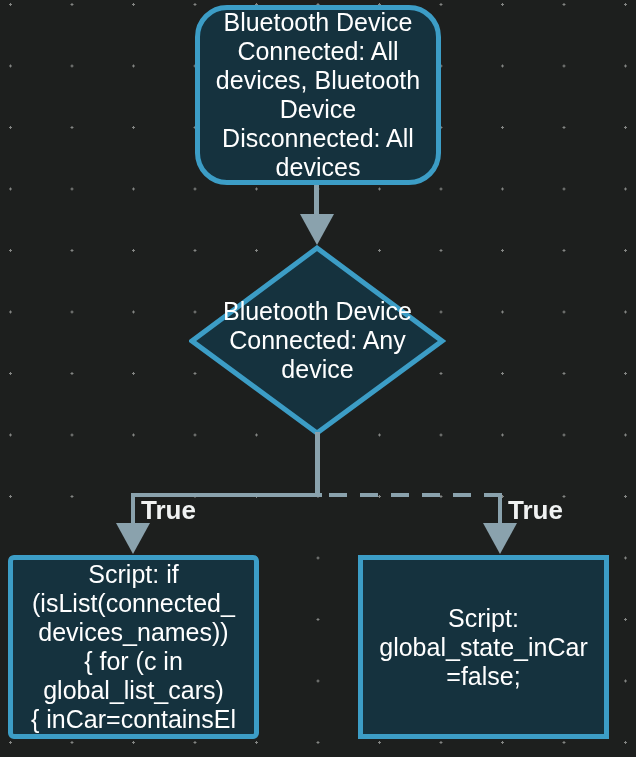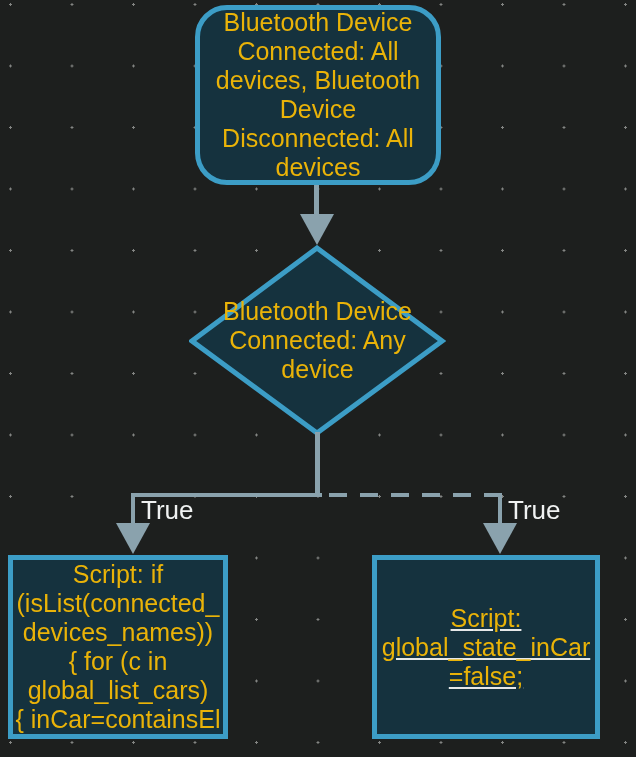--- a/index.html
+++ b/index.html
@@ -26,41 +26,41 @@
     display: flex;
     align-items: center;
     justify-content: center;
     text-align: center;
   }
   .node-text {
     white-space: pre-line;
     font-size: 25px;
     line-height: 29px;
     text-align: center;
-    color: #eab308;
+    color: #ffffff;
   }
   #trigger-node {
     left: 195px;
     top: 5px;
     width: 246px;
     height: 180px;
     border-radius: 32px;
   }
   #true-action-node {
     left: 8px;
     top: 555px;
-    width: 220px;
+    width: 251px;
     height: 184px;
+    border-radius: 6px;
   }
   #false-action-node {
-    left: 372px;
+    left: 358px;
     top: 555px;
-    width: 228px;
+    width: 251px;
     height: 184px;
-    text-decoration: underline;
   }
   #condition-svg {
     position: absolute;
     left: 189px;
     top: 245px;
     width: 257px;
     height: 191px;
   }
   #condition-text {
     position: absolute;
@@ -86,20 +86,21 @@
     height: 0;
     border-left: 17px solid transparent;
     border-right: 17px solid transparent;
     border-top: 31px solid #8aa2ad;
   }
   .branch-label {
     position: absolute;
     font-size: 26px;
     line-height: 28px;
     color: #f0f2f2;
+    font-weight: bold;
   }
   
   #edge-trigger-condition-line { left: 314px; top: 185px; width: 5px; height: 32px; }
   #edge-trigger-condition-head { left: 300px; top: 214px; }
   #edge-condition-junction-line { left: 315px; top: 432px; width: 5px; height: 63px; }
   #edge-true-horizontal { left: 131px; top: 493px; width: 191px; height: 4px; }
   #edge-true-vertical { left: 131px; top: 493px; width: 4px; height: 33px; }
   #edge-true-head { left: 116px; top: 523px; }
   #edge-false-horizontal { left: 329px; top: 493px; width: 173px; height: 4px; }
   #edge-false-vertical { left: 498px; top: 493px; width: 4px; height: 33px; }

